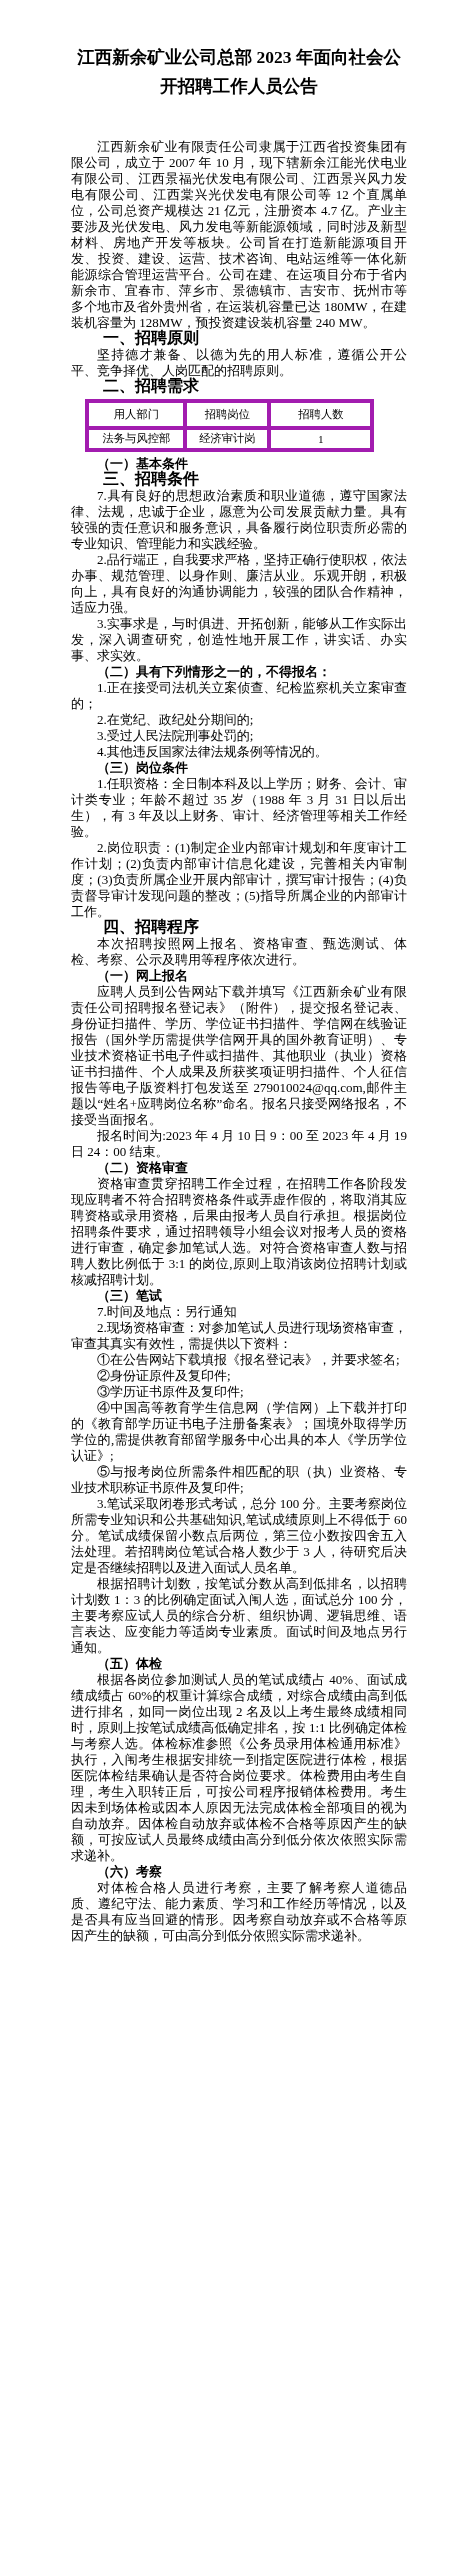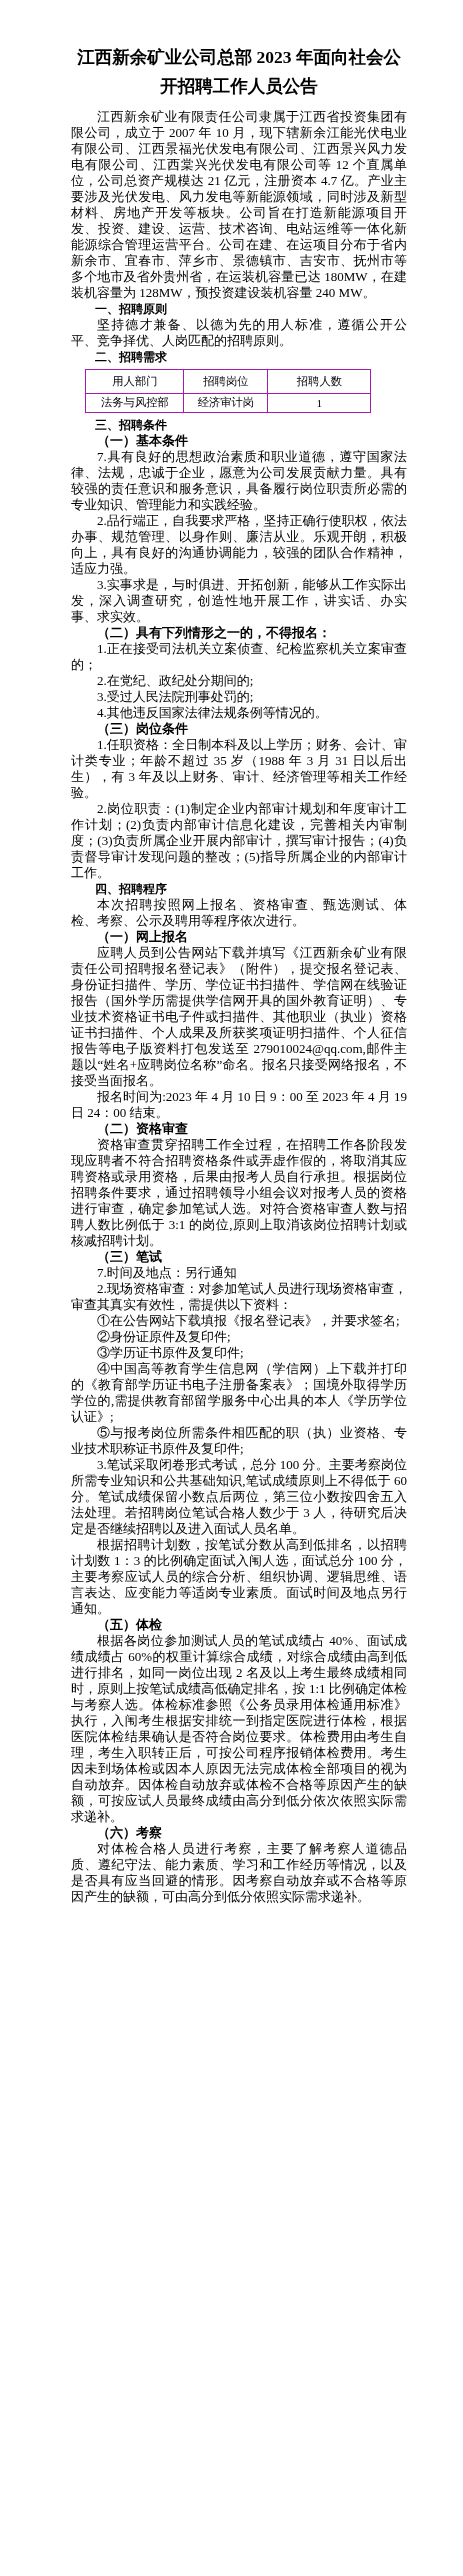--- a/index.html
+++ b/index.html
@@ -12,49 +12,49 @@
     box-sizing: border-box;
     padding: 43px 57px 0 71px;
     color: #000000;
     font-family: "Liberation Serif", "DejaVu Serif", serif;
   }
   .doc-title {
     text-align: center;
     font-weight: bold;
     font-size: 17.5px;
     line-height: 29px;
-    margin-bottom: 8px;
+    margin-bottom: 38px;
     font-family: "Liberation Serif", "DejaVu Serif", serif;
   }
   .blk {
     font-size: 13px;
     line-height: 16px;
     text-indent: 2em;
     text-align: justify;
     word-break: break-all;
   }
   .blk.h1 {
     font-weight: bold;
-    font-family: Liberation Sans, sans-serif;
-    font-size: 12px;
+    font-family: Liberation Mono, monospace;
+    font-size: 16px;
     text-align: left;
   }
   .blk.h2 {
     font-weight: bold;
     font-size: 13px;
     text-align: left;
   }
   table.recruit {
     border-collapse: collapse;
     margin: 4.1px 0 4.1px 14.4px;
     table-layout: fixed;
     width: 284px;
   }
   table.recruit th, table.recruit td {
-    border: 1px solid #a21caf;
+    border: 4px solid #a21caf;
     text-align: center;
     vertical-align: middle;
     font-size: 11.3px;
     font-weight: normal;
     padding: 0;
   }
   table.recruit th { height: 23px; }
   table.recruit td { height: 17.5px; }
   table.recruit col:nth-child(1) { width: 98px; }
   table.recruit col:nth-child(2) { width: 84px; }
@@ -87,22 +87,22 @@
           </tr>
         </thead>
         <tbody>
           <tr>
             <td>法务与风控部</td>
             <td>经济审计岗</td>
             <td>1</td>
           </tr>
         </tbody>
       </table>
+      <div class="blk h2">（一）基本条件</div>
       <div class="blk h1">三、招聘条件</div>
-      <div class="blk h2">（一）基本条件</div>
       <div class="blk p">7.具有良好的思想政治素质和职业道德，遵守国家法律、法规，忠诚于企业，愿意为公司发展贡献力量。具有较强的责任意识和服务意识，具备履行岗位职责所必需的专业知识、管理能力和实践经验。</div>
       <div class="blk p">2.品行端正，自我要求严格，坚持正确行使职权，依法办事、规范管理、以身作则、廉洁从业。乐观开朗，积极向上，具有良好的沟通协调能力，较强的团队合作精神，适应力强。</div>
       <div class="blk p">3.实事求是，与时俱进、开拓创新，能够从工作实际出发，深入调查研究，创造性地开展工作，讲实话、办实事、求实效。</div>
       <div class="blk h2">（二）具有下列情形之一的，不得报名：</div>
       <div class="blk p">1.正在接受司法机关立案侦查、纪检监察机关立案审查的；</div>
       <div class="blk p">2.在党纪、政纪处分期间的;</div>
       <div class="blk p">3.受过人民法院刑事处罚的;</div>
       <div class="blk p">4.其他违反国家法律法规条例等情况的。</div>
       <div class="blk h2">（三）岗位条件</div>
       <div class="blk p">1.任职资格：全日制本科及以上学历；财务、会计、审计类专业；年龄不超过 35 岁（1988 年 3 月 31 日以后出生），有 3 年及以上财务、审计、经济管理等相关工作经验。</div>

